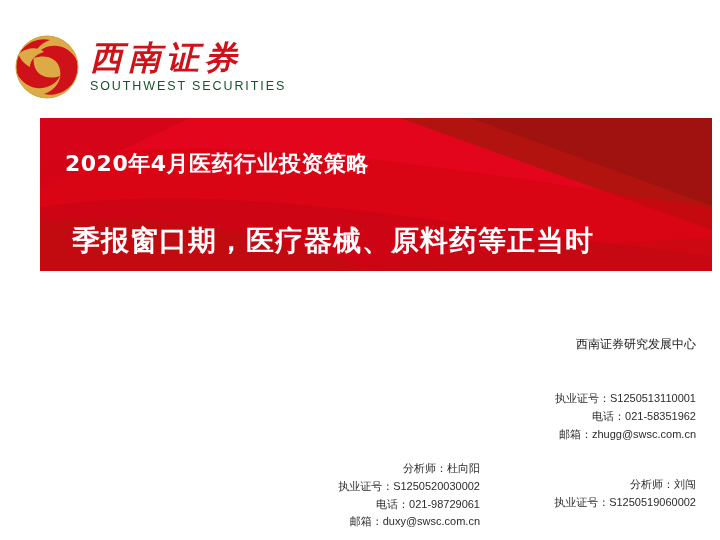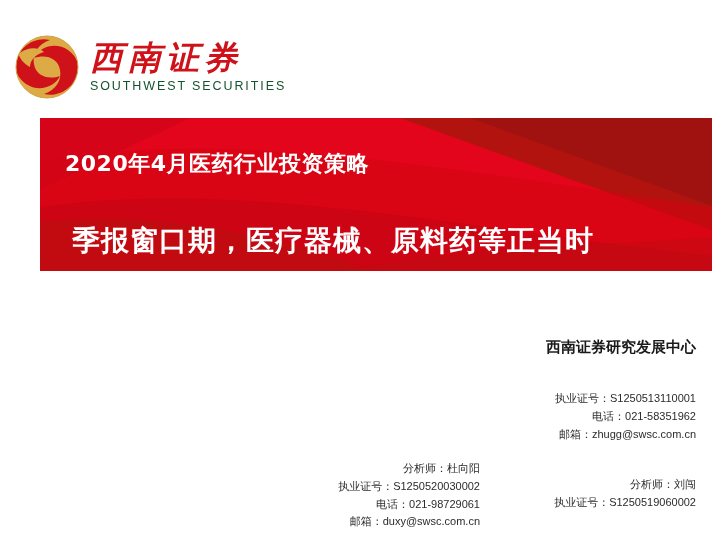--- a/index.html
+++ b/index.html
@@ -103,22 +103,22 @@
 
   
   .org-block {
     position: absolute;
     right: 24px;
     top: 335px;
     text-align: right;
     line-height: 1.55;
   }
   .org-name {
-    font-size: 15px;
-    font-weight: bold;
+    font-size: 12px;
+    font-weight: normal;
     color: #1a1a1a;
     white-space: nowrap;
   }
   .org-date {
     font-size: 11.5px;
     font-weight: bold;
     color: #1a1a1a;
     white-space: nowrap;
   }
 

